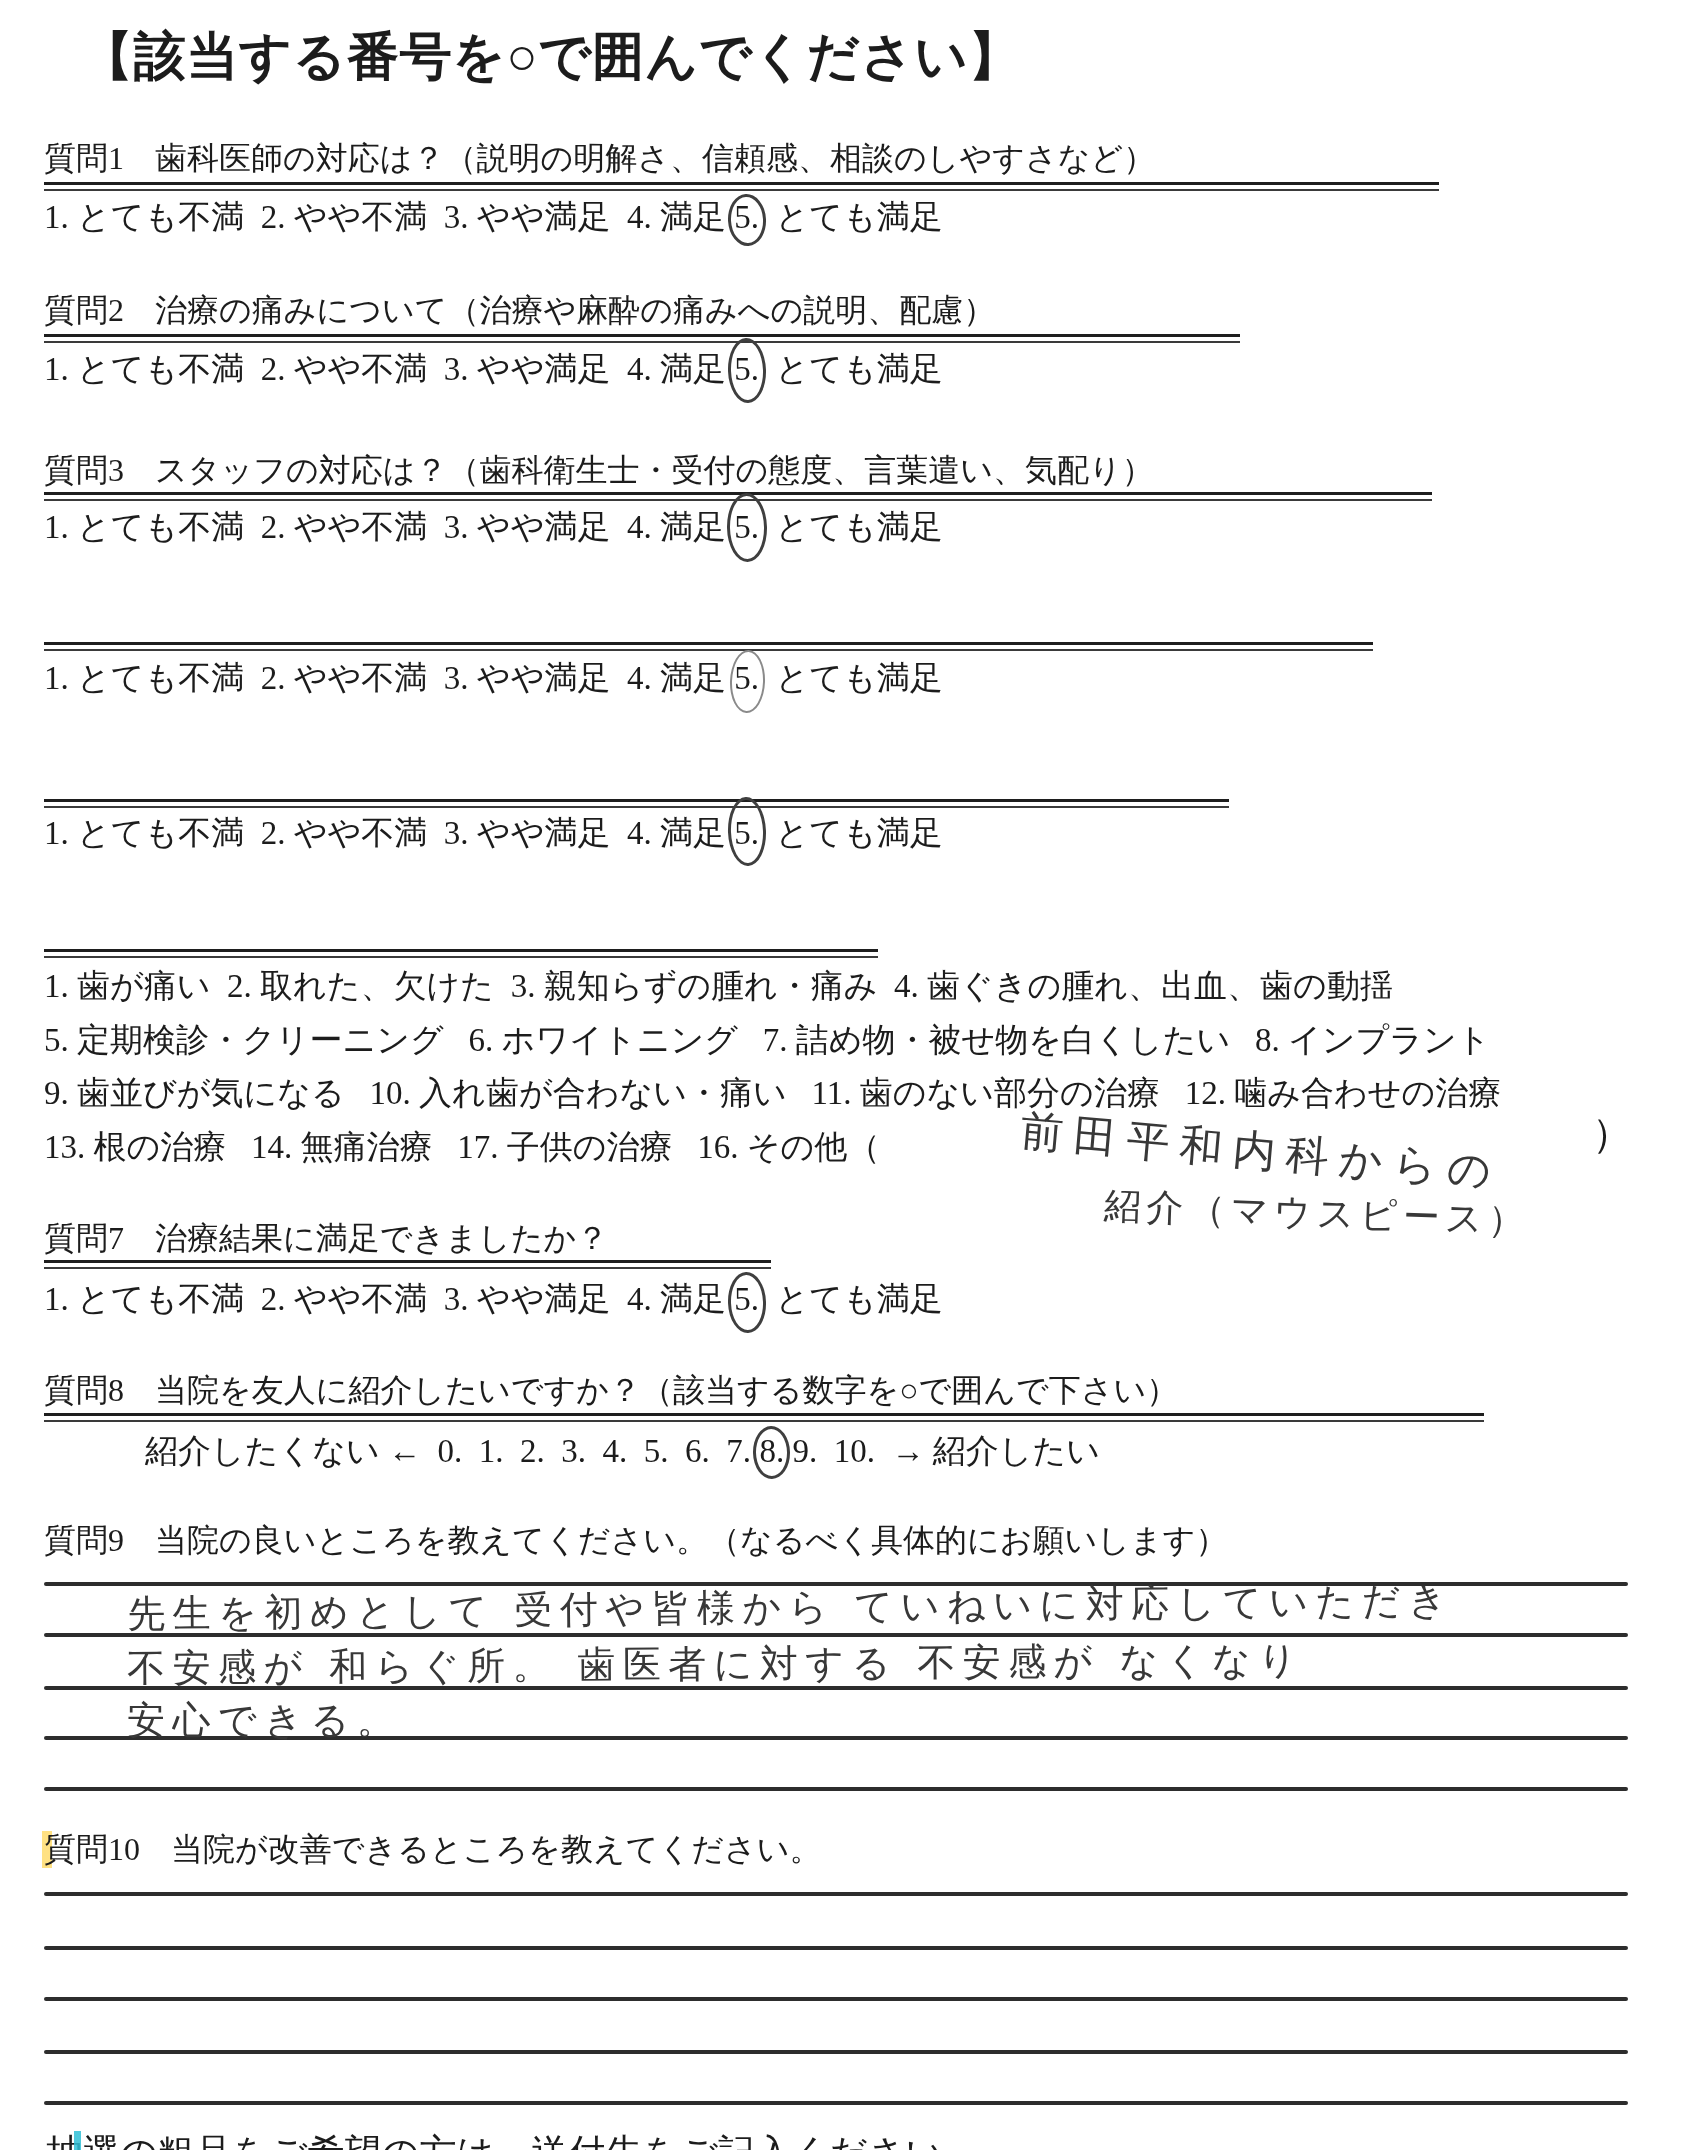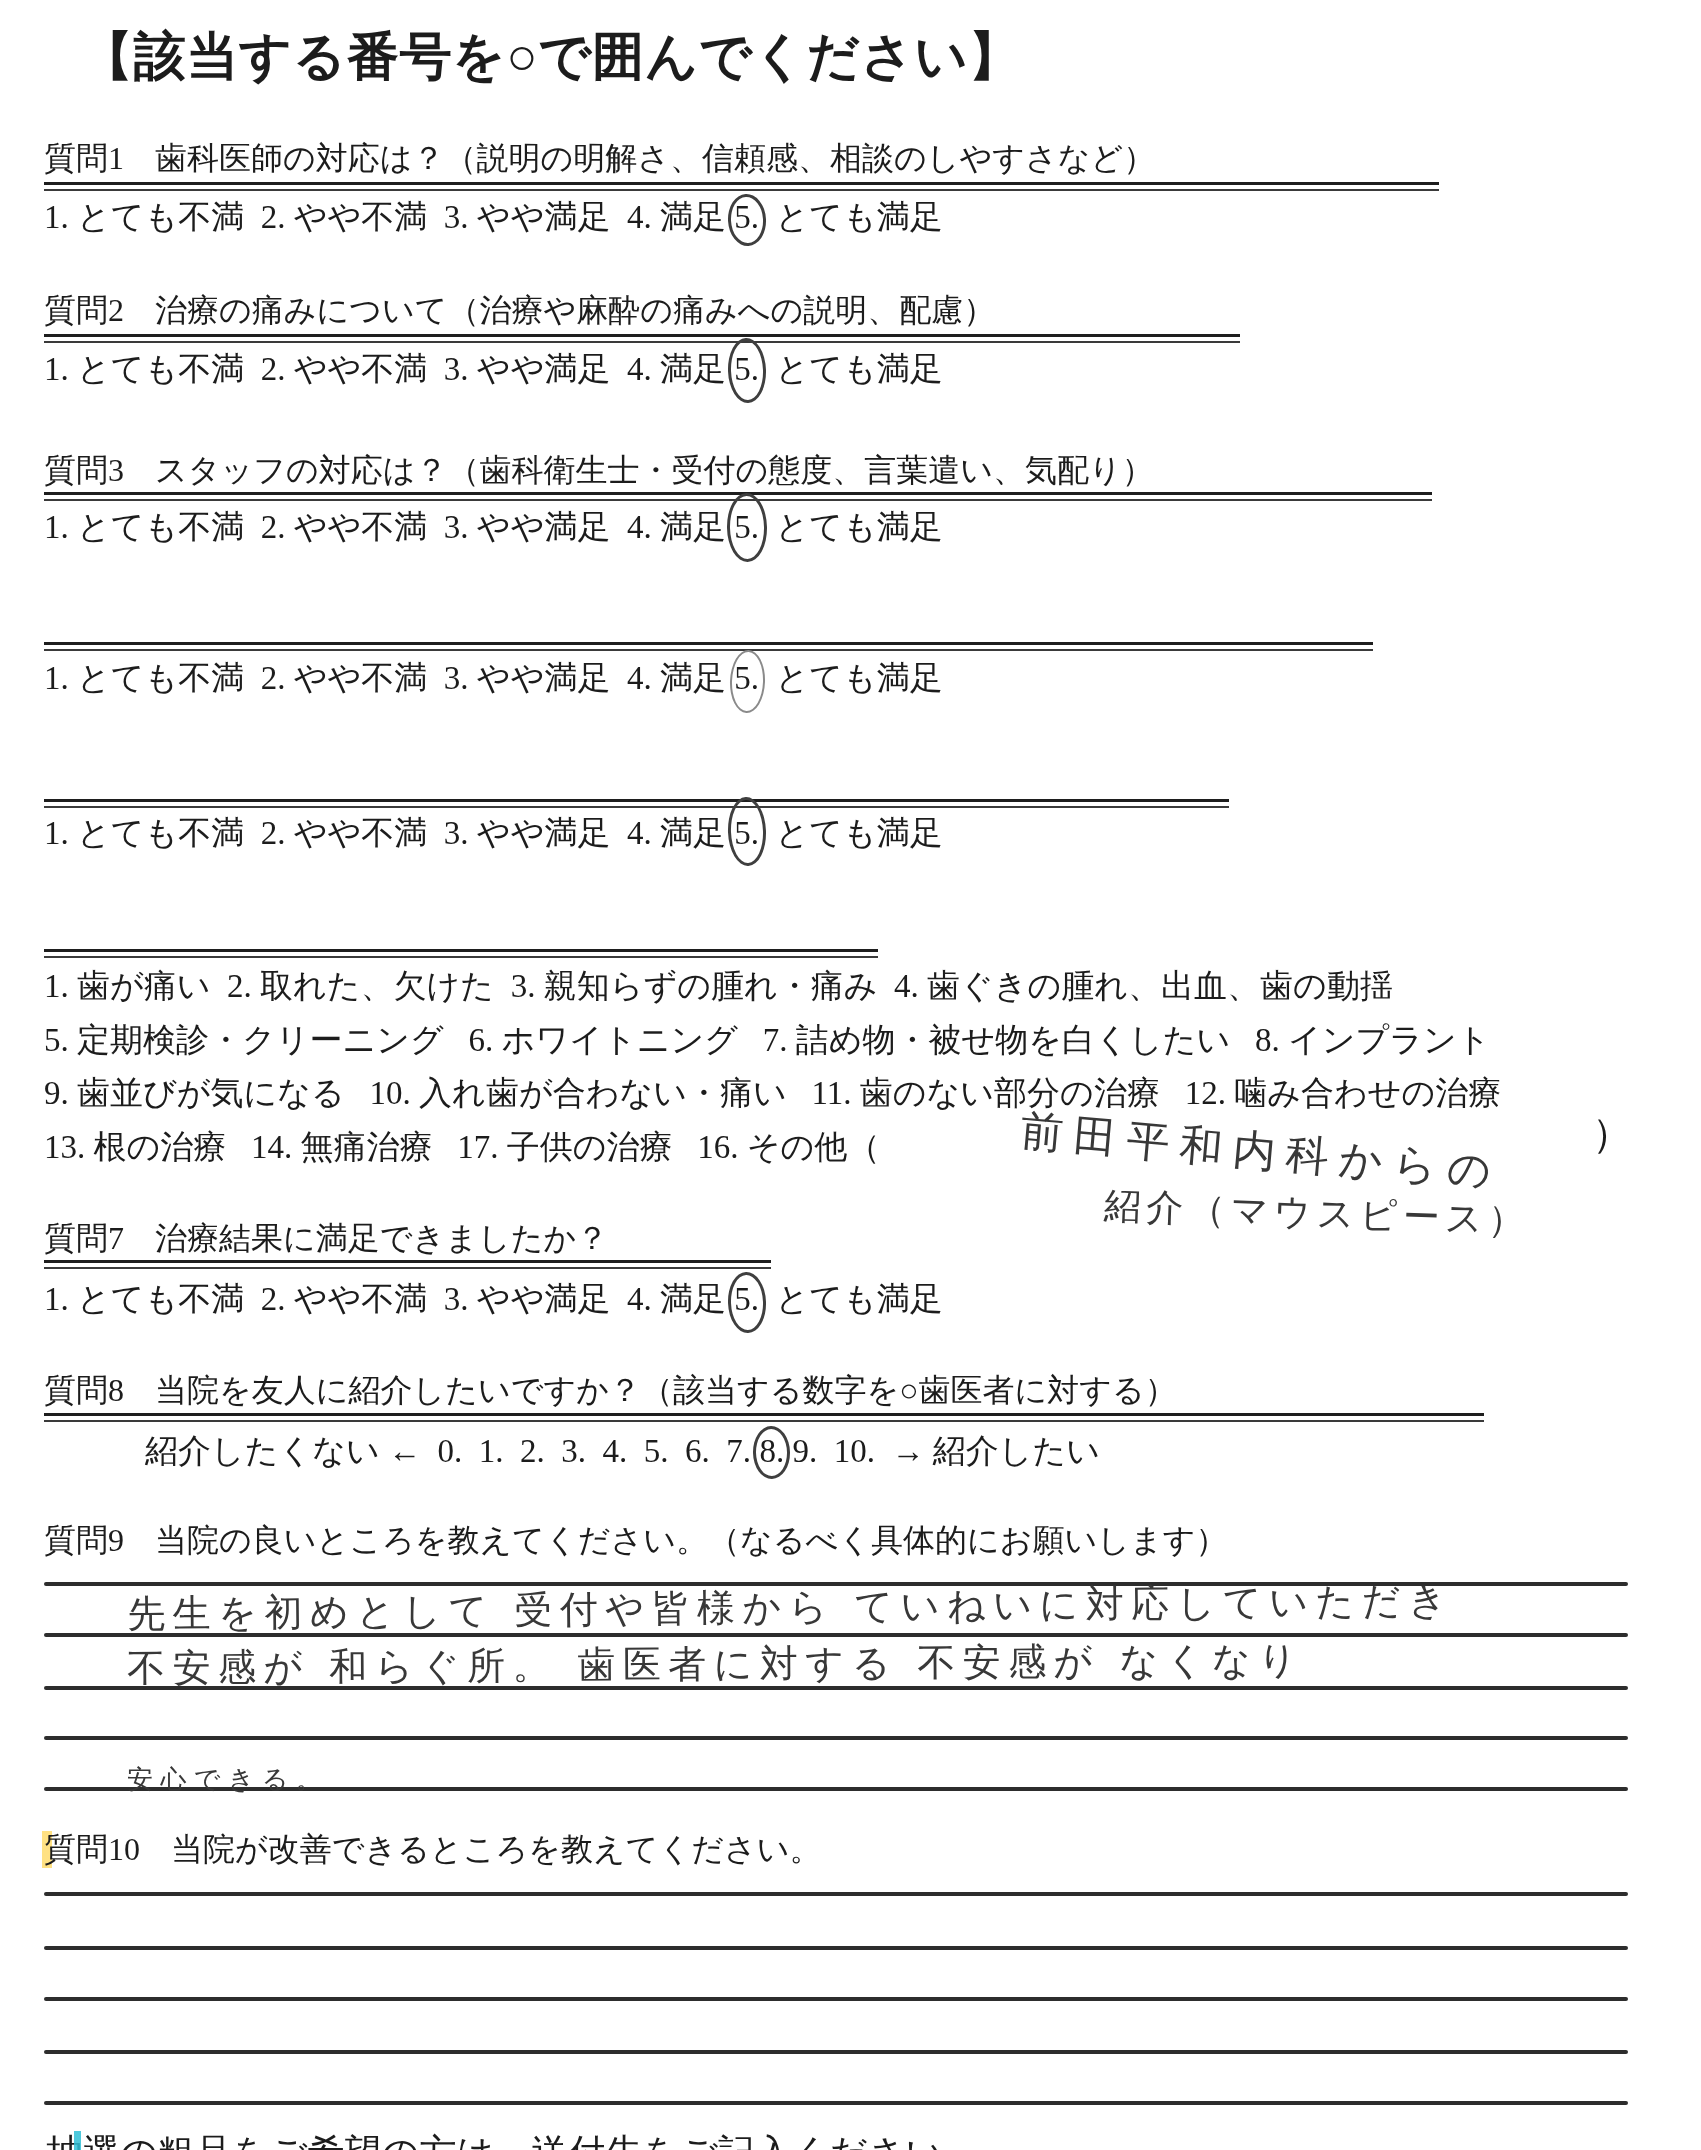--- a/index.html
+++ b/index.html
@@ -56,33 +56,33 @@
   <div class="abs row" style="top:1071px">9. 歯並びが気になる   10. 入れ歯が合わない・痛い   11. 歯のない部分の治療   12. 噛み合わせの治療</div>
   <div class="abs row" style="top:1125px">13. 根の治療   14. 無痛治療   17. 子供の治療   16. その他（</div>
   <div class="paren" style="left:1592px;top:1106px">）</div>
   <div class="hw" style="left:1023px;top:1102px;font-size:43px;letter-spacing:10.3px;transform:rotate(5deg)">前田平和内科からの</div>
   <div class="hw" style="left:1105px;top:1181px;font-size:37px;letter-spacing:5.2px;transform:rotate(2deg)">紹介（マウスピース）</div>
 
   <div class="abs qhead" style="top:1217px"><span class="qlabel">質問7</span><span>治療結果に満足できましたか？</span></div>
   <div class="abs dunder" style="top:1260px;width:727px"></div>
   <div class="abs row" style="top:1277px"><span>1. とても不満  2. やや不満  3. やや満足  4. 満足 </span><span class="circ"><i class="ring" style="left:-5.9px;right:-7.4px;top:-8.9px;bottom:-14.8px;transform:rotate(-2deg)"></i><span>5.</span></span><span>  とても満足</span></div>
 
-  <div class="abs qhead" style="top:1369px"><span class="qlabel">質問8</span><span>当院を友人に紹介したいですか？（該当する数字を○歯医者に対する）</span></div>
+  <div class="abs qhead" style="top:1369px"><span class="qlabel">質問8</span><span>当院を友人に紹介したいですか？（該当する数字を○で囲んで下さい）</span></div>
   <div class="abs dunder" style="top:1413px;width:1440px"></div>
   <div class="abs row" style="left:145px;top:1429px"><span>紹介したくない ←  0.  1.  2.  3.  4.  5.  6.  7. </span><span class="circ"><i class="ring" style="left:-5.9px;right:-6.6px;top:-6.6px;bottom:-9.6px;transform:rotate(-1deg)"></i><span>8.</span></span><span> 9.  10.  → 紹介したい</span></div>
 
   <div class="abs qhead" style="top:1519px"><span class="qlabel">質問9</span><span>当院の良いところを教えてください。（なるべく具体的にお願いします）</span></div>
   <div class="abs rule" style="top:1582px"></div>
   <div class="abs rule" style="top:1633px"></div>
   <div class="abs rule" style="top:1686px"></div>
   <div class="abs rule" style="top:1736px"></div>
   <div class="abs rule" style="top:1787px"></div>
   <div class="hw" style="left:127px;top:1589px;font-size:38px;letter-spacing:7.4px;transform:rotate(-0.6deg)">先生を初めとして 受付や皆様から ていねいに対応していただき</div>
   <div class="hw" style="left:127px;top:1643px;font-size:38px;letter-spacing:7.4px;transform:rotate(-0.4deg)">不安感が 和らぐ所。 歯医者に対する 不安感が なくなり</div>
-  <div class="hw" style="left:127px;top:1762px;font-size:26px;letter-spacing:7.4px">安心できる。</div>
+  <div class="hw" style="left:127px;top:1695px;font-size:38px;letter-spacing:7.4px">安心できる。</div>
 
   <div class="mark" style="left:42px;top:1831px;width:9.6px;height:37px;background:rgba(255,196,8,0.5)"></div>
   <div class="abs qhead" style="top:1828px"><span class="qlabel">質問10</span><span>当院が改善できるところを教えてください。</span></div>
   <div class="abs rule" style="top:1892px"></div>
   <div class="abs rule" style="top:1946px"></div>
   <div class="abs rule" style="top:1997px"></div>
   <div class="abs rule" style="top:2050px"></div>
   <div class="abs rule" style="top:2101px"></div>
 
   <div class="abs footer" style="left:46px;top:2128px">抽選の粗品をご希望の方は、送付先をご記入ください</div>

